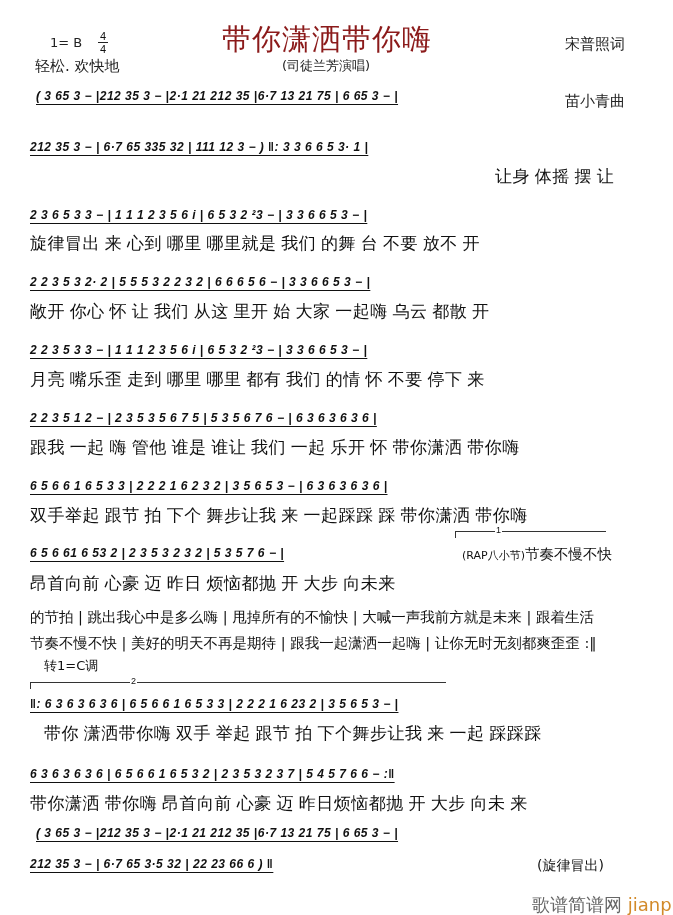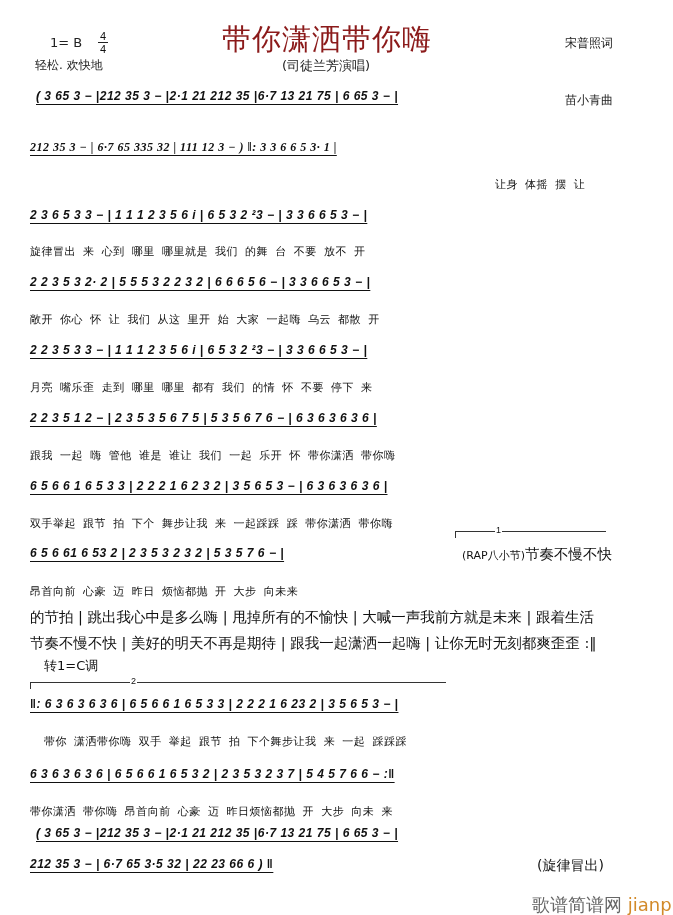--- a/index.html
+++ b/index.html
@@ -1,25 +1,25 @@
 <!DOCTYPE html>
 <html><head>
 <meta charset="utf-8">
 <style>
   html,body{margin:0;padding:0;background:#fff;}
   body{width:673px;height:915px;position:relative;overflow:hidden;font-family:"Liberation Sans","DejaVu Sans",sans-serif;color:#111;}
   .abs{position:absolute;white-space:nowrap;}
   .title{left:222px;top:20px;font-size:29px;color:#8b1a1a;letter-spacing:1px;font-family:"DejaVu Sans",sans-serif;}
   .sub{left:282px;top:57px;font-size:13px;color:#222;font-family:"DejaVu Sans",sans-serif;}
-  .meta{font-size:12px;font-family:"DejaVu Sans",sans-serif;color:#222;}
+  .meta{font-size:15px;font-family:"DejaVu Sans",sans-serif;color:#222;}
   .key{left:50px;top:35px;font-size:13px;}
   .frac{position:absolute;left:98px;top:31px;font-size:11px;line-height:10px;text-align:center;width:10px;}
   .frac .bar{border-top:1px solid #222;margin:1px 0;}
   .notes{font-size:12px;font-weight:bold;font-style:italic;letter-spacing:0.5px;font-family:"Liberation Sans",sans-serif;text-decoration:underline;text-decoration-thickness:1px;text-underline-offset:4px;}
-  .lyrics{font-size:11px;font-family:Liberation Mono, monospace;color:#111;letter-spacing:0.5px;margin-top:12px;}
+  .lyrics{font-size:17px;font-family:Liberation Serif, serif;color:#111;letter-spacing:0.5px;}
   .rap{font-size:14.5px;font-family:"DejaVu Sans",sans-serif;}
   .modulation{left:44px;top:657px;font-size:13px;font-family:"DejaVu Sans",sans-serif;}
   .volta{position:absolute;border-top:1px solid #333;border-left:1px solid #333;height:6px;}
   .volta-num{position:absolute;font-size:9px;background:#fff;padding:0 1px;}
   .credit{left:537px;top:857px;font-size:14px;font-family:"DejaVu Sans",sans-serif;}
   .wm{left:532px;top:893px;font-size:18px;font-family:"DejaVu Serif",serif;color:#666;}
   .wm .site{color:#d28a2a;font-family:"DejaVu Sans",sans-serif;}
 </style>
 </head>
 <body>
@@ -31,21 +31,21 @@
   <div>4</div>
   <div class="bar"></div>
   <div>4</div>
 </div>
 <div class="abs meta" style="left:35px;top:57px;">轻松. 欢快地</div>
 <div class="abs meta" style="left:565px;top:35px;">宋普照词</div>
 <div class="abs meta" style="left:565px;top:57px;margin-top:35px;">苗小青曲</div>
 
 <div class="abs notes" style="left:36px;top:89px;">( 3 65 3 − |212 35 3 − |2·1 21 212 35 |6·7 13 21 75 | 6 65 3 − |</div>
 
-<div class="abs notes" style="left:30px;top:140px;font-family:Liberation Serif, serif;">212 35 3 − | 6·7 65 335 32 | 111 12 3 − ) ‖: 3 3 6 6 5 3· 1 |</div>
+<div class="abs notes" style="left:30px;top:140px;">212 35 3 − | 6·7 65 335 32 | 111 12 3 − ) ‖: 3 3 6 6 5 3· 1 |</div>
 <div class="abs lyrics" style="left:495px;top:165px;">让身 体摇  摆  让</div>
 
 <div class="abs notes" style="left:30px;top:208px;font-style:italic;">2 3 6 5 3 3 − | 1 1 1 2 3 5 6 i | 6 5 3 2 ²3 − | 3 3 6 6 5 3 − |</div>
 <div class="abs lyrics" style="left:30px;top:232px;">旋律冒出  来     心到 哪里 哪里就是  我们 的舞 台      不要 放不   开</div>
 
 <div class="abs notes" style="left:30px;top:275px;">2 2 3 5 3 2· 2 | 5 5 5 3 2 2 3 2 | 6 6 6 5 6 − | 3 3 6 6 5 3 − |</div>
 <div class="abs lyrics" style="left:30px;top:300px;">敞开  你心 怀 让  我们 从这 里开  始  大家 一起嗨      乌云 都散   开</div>
 
 <div class="abs notes" style="left:30px;top:343px;">2 2 3 5 3 3 − | 1 1 1 2 3 5 6 i | 6 5 3 2 ²3 − | 3 3 6 6 5 3 − |</div>
 <div class="abs lyrics" style="left:30px;top:368px;">月亮   嘴乐歪      走到 哪里 哪里 都有  我们 的情 怀      不要 停下   来</div>

